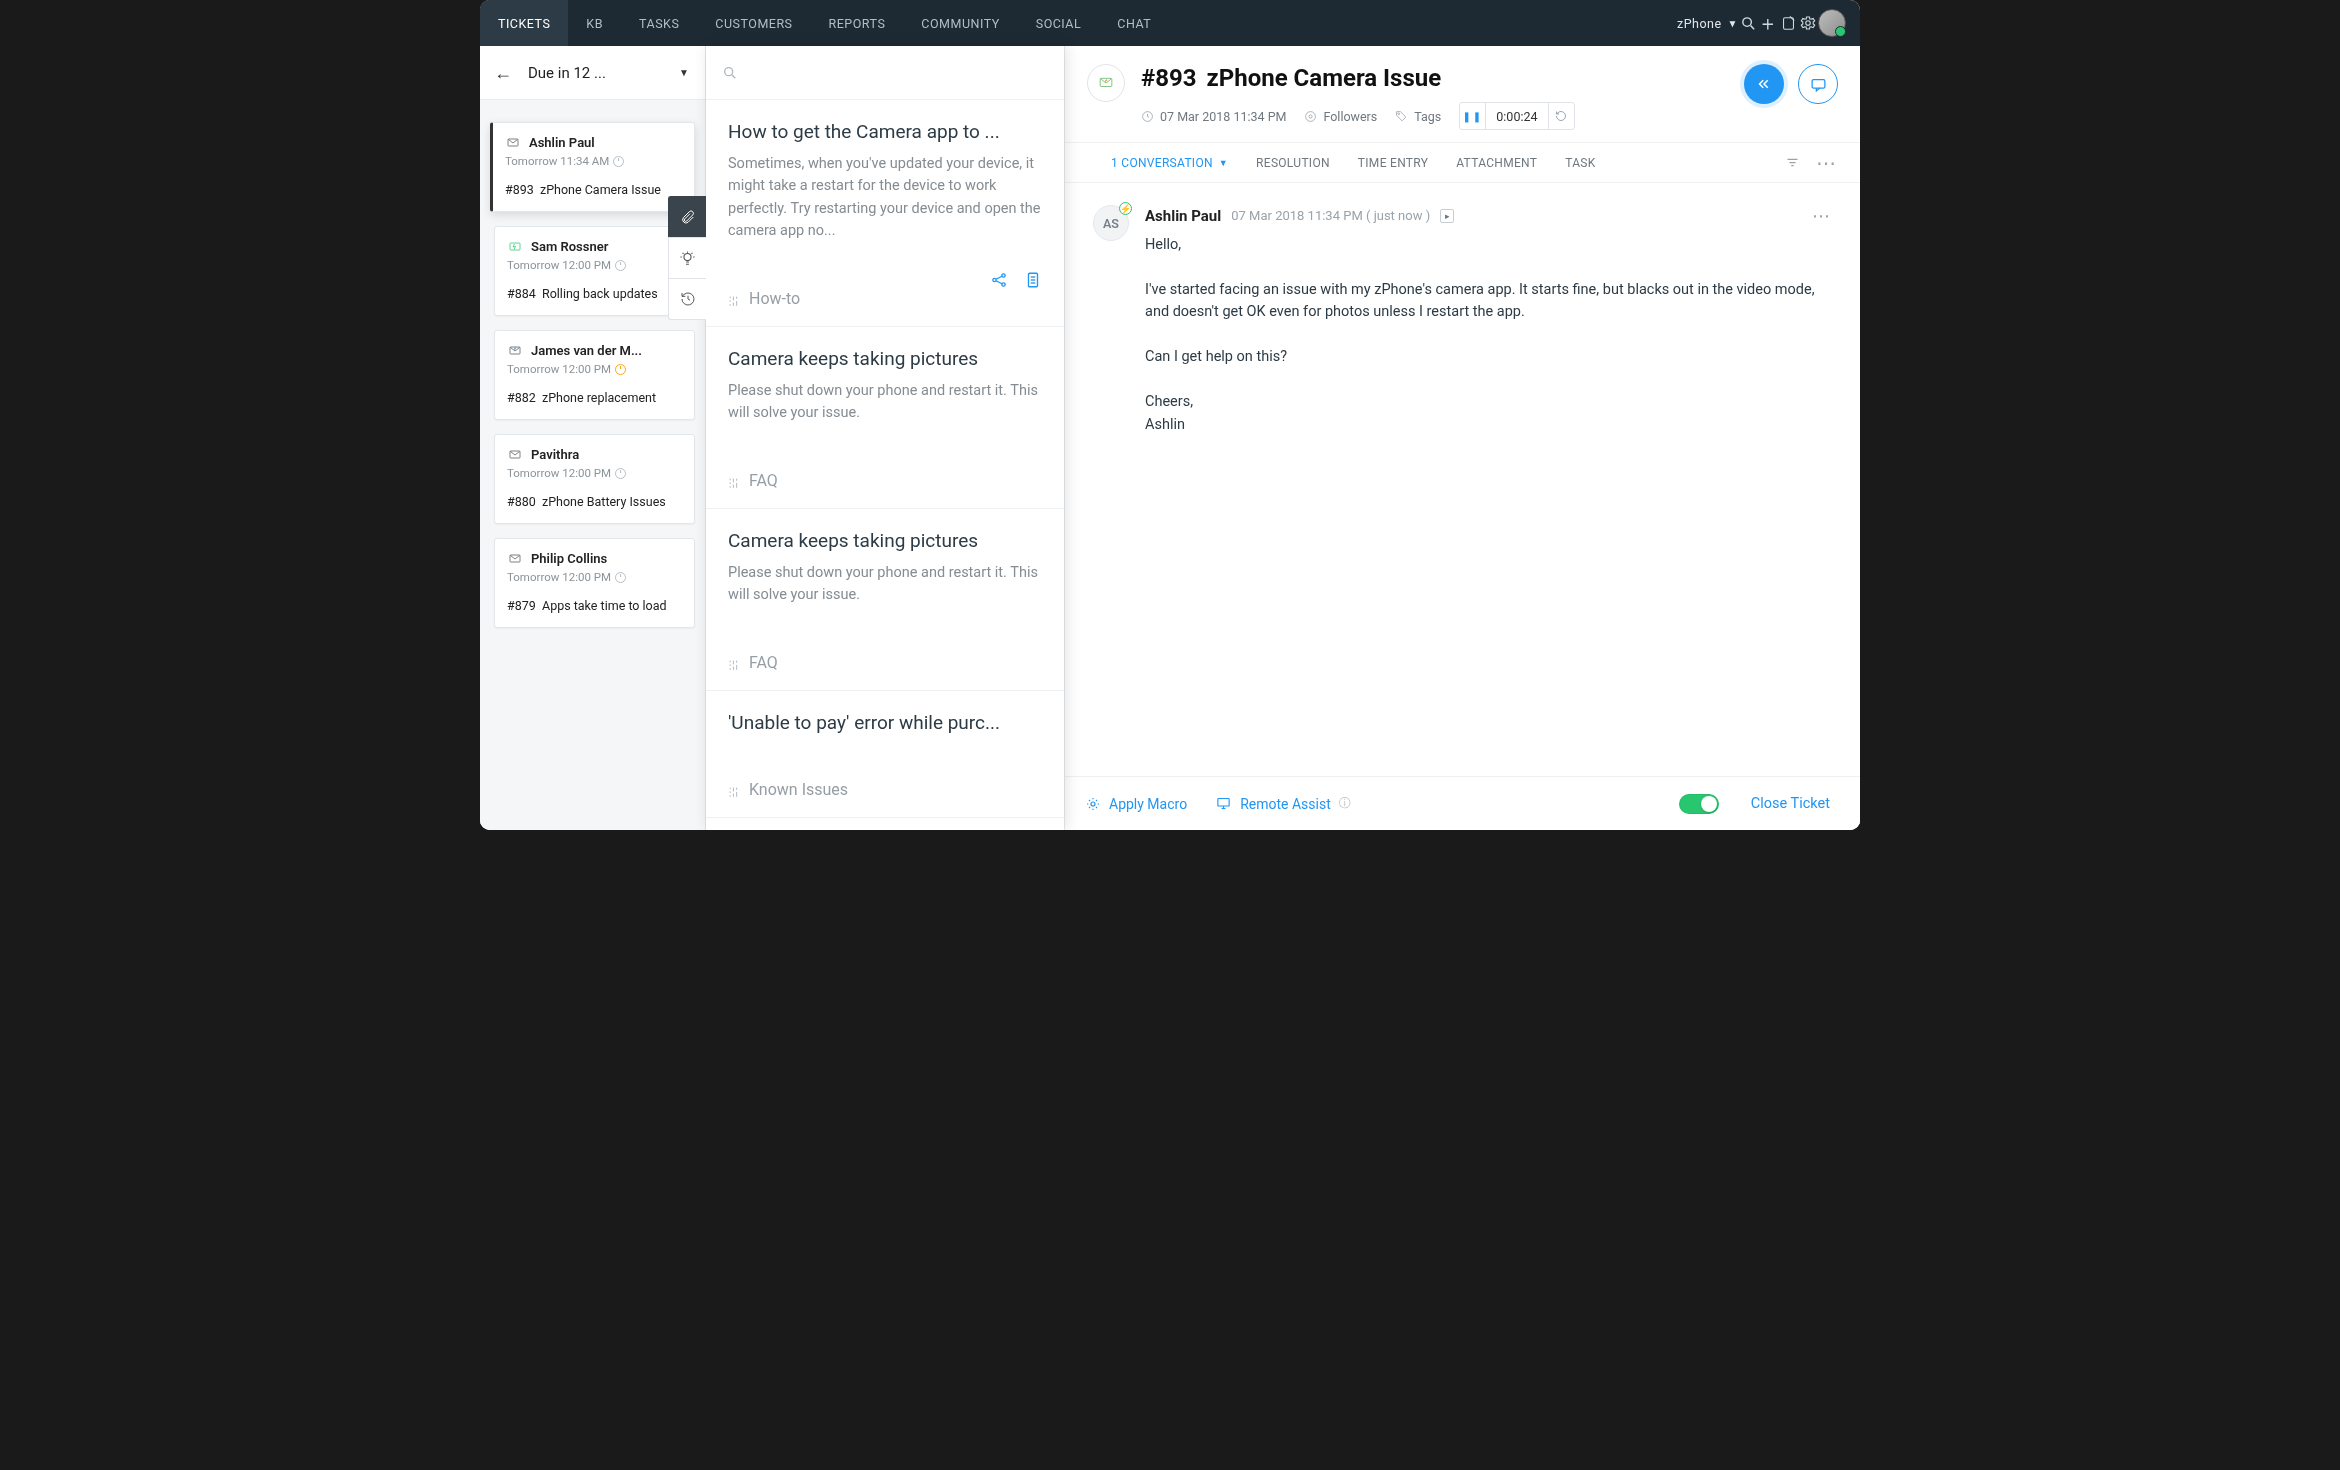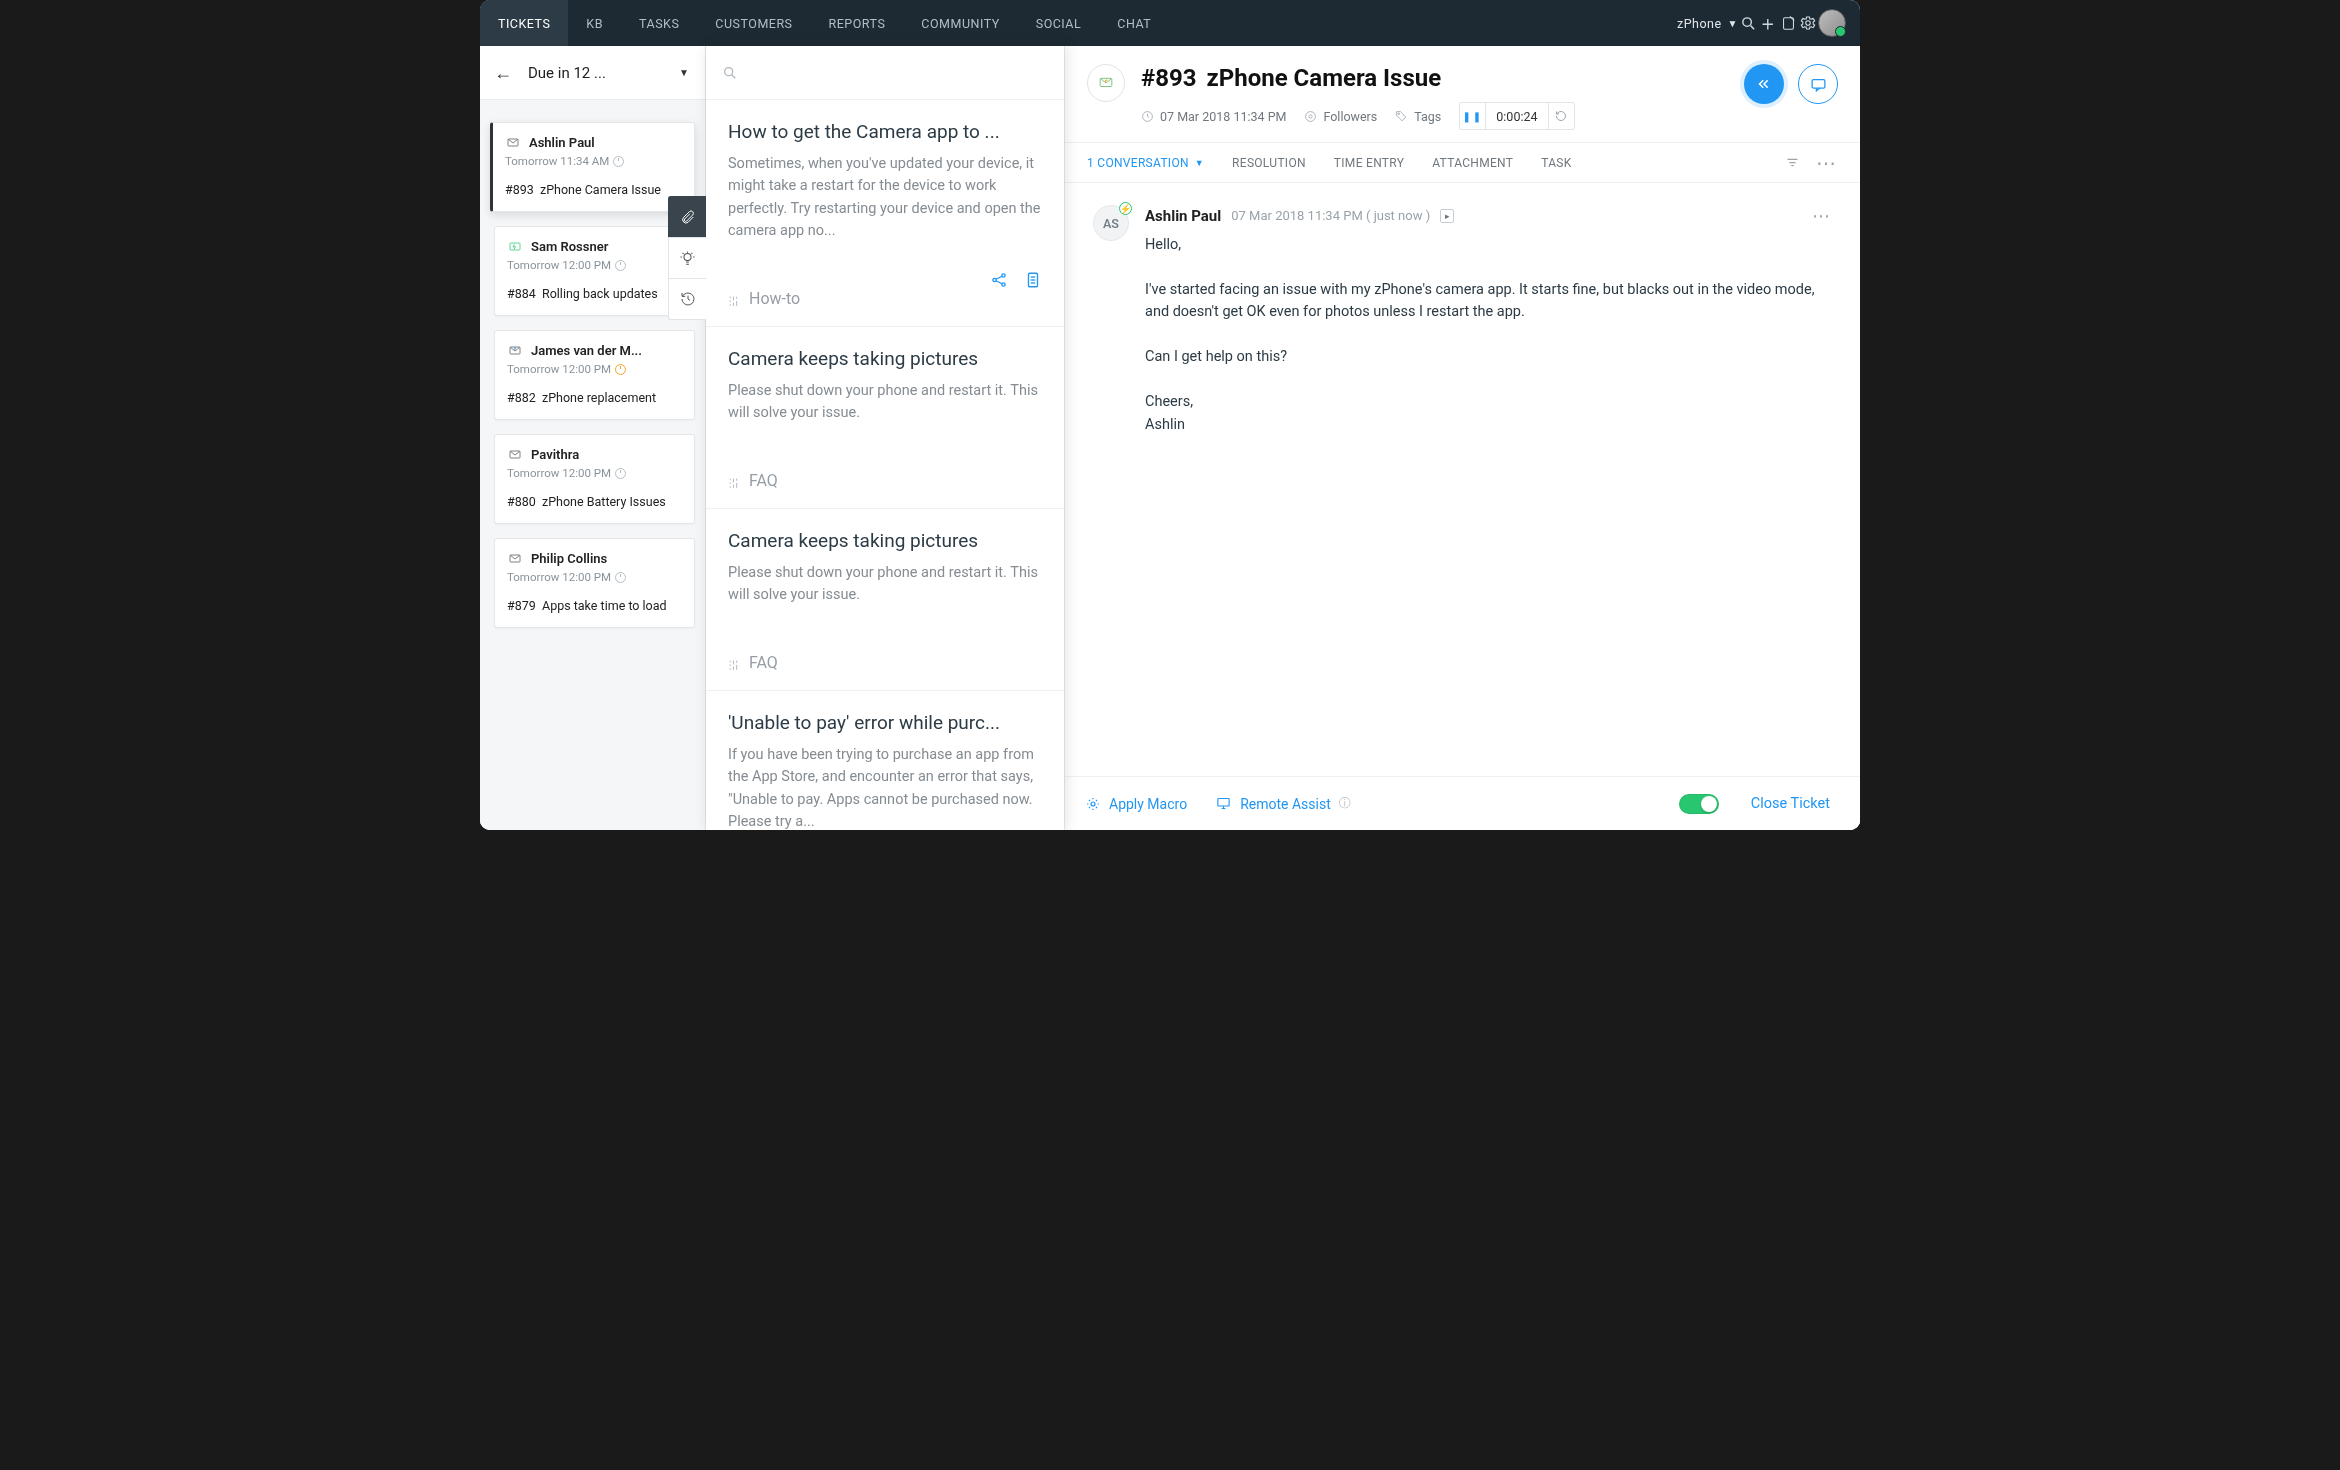--- a/index.html
+++ b/index.html
@@ -156,21 +156,21 @@
   }
   .circ-btn.filled { background:#2196f3; color:#fff; border:none; box-shadow:0 0 0 4px rgba(33,150,243,0.15);}
   .circ-btn.outline { color:#2196f3; background:#fff;}
 
   .tabs-row {
     display:flex; align-items:center; padding:0 22px; height:40px;
     border-bottom:1px solid #eef1f3; font-size:12px; color:#70787f;
     letter-spacing:0.3px;
   }
   .tabs-row .tab { padding:0 14px; cursor:pointer; height:100%; display:flex; align-items:center; gap:6px;}
-  .tabs-row .tab:first-child { padding-left:0;}
+  .tabs-row .tab:first-child { padding-left:0;margin-left:24px;}
   .tabs-row .tab.active { color:#2196f3; }
   .tabs-row .right-icons { margin-left:auto; display:flex; gap:16px; align-items:center;}
   .kebab { font-size:20px; color:#9aa3aa; cursor:pointer; letter-spacing:2px;}
 
   .conversation {
     flex:1; overflow:auto; padding:22px 28px; background:#fff;
   }
   .msg { display:flex; gap:16px; }
   .msg-avatar {
     width:36px; height:36px; border-radius:50%;
@@ -417,21 +417,20 @@
             <div class="kb-title">Camera keeps taking pictures</div>
             <div class="kb-excerpt">Please shut down your phone and restart it. This will solve your issue.</div>
             <div class="kb-meta">
               <span class="kb-cat"><svg width="13" height="13" viewBox="0 0 24 24" fill="none" stroke="#b0b7bd" stroke-width="1.8">
                   <path d="M4 20v-3M4 13v-3M4 6V3M10 20v-6M10 10V3M16 20v-9M16 7V3"></path>
                 </svg>FAQ</span>
             </div>
           </div>
           <div class="kb-item">
             <div class="kb-title">'Unable to pay' error while purc...</div>
-            <div class="kb-excerpt">If you have been trying to purchase an app from the App Store, and encounter an error that says, "Unable to pay. Apps cannot be purchased now. Please try a...</div>
             <div class="kb-meta">
               <span class="kb-cat"><svg width="13" height="13" viewBox="0 0 24 24" fill="none" stroke="#b0b7bd" stroke-width="1.8">
                   <path d="M4 20v-3M4 13v-3M4 6V3M10 20v-6M10 10V3M16 20v-9M16 7V3"></path>
                 </svg>Known Issues</span>
             </div>
           </div>
         </div>
     </div>
 
     <div class="col-main">

